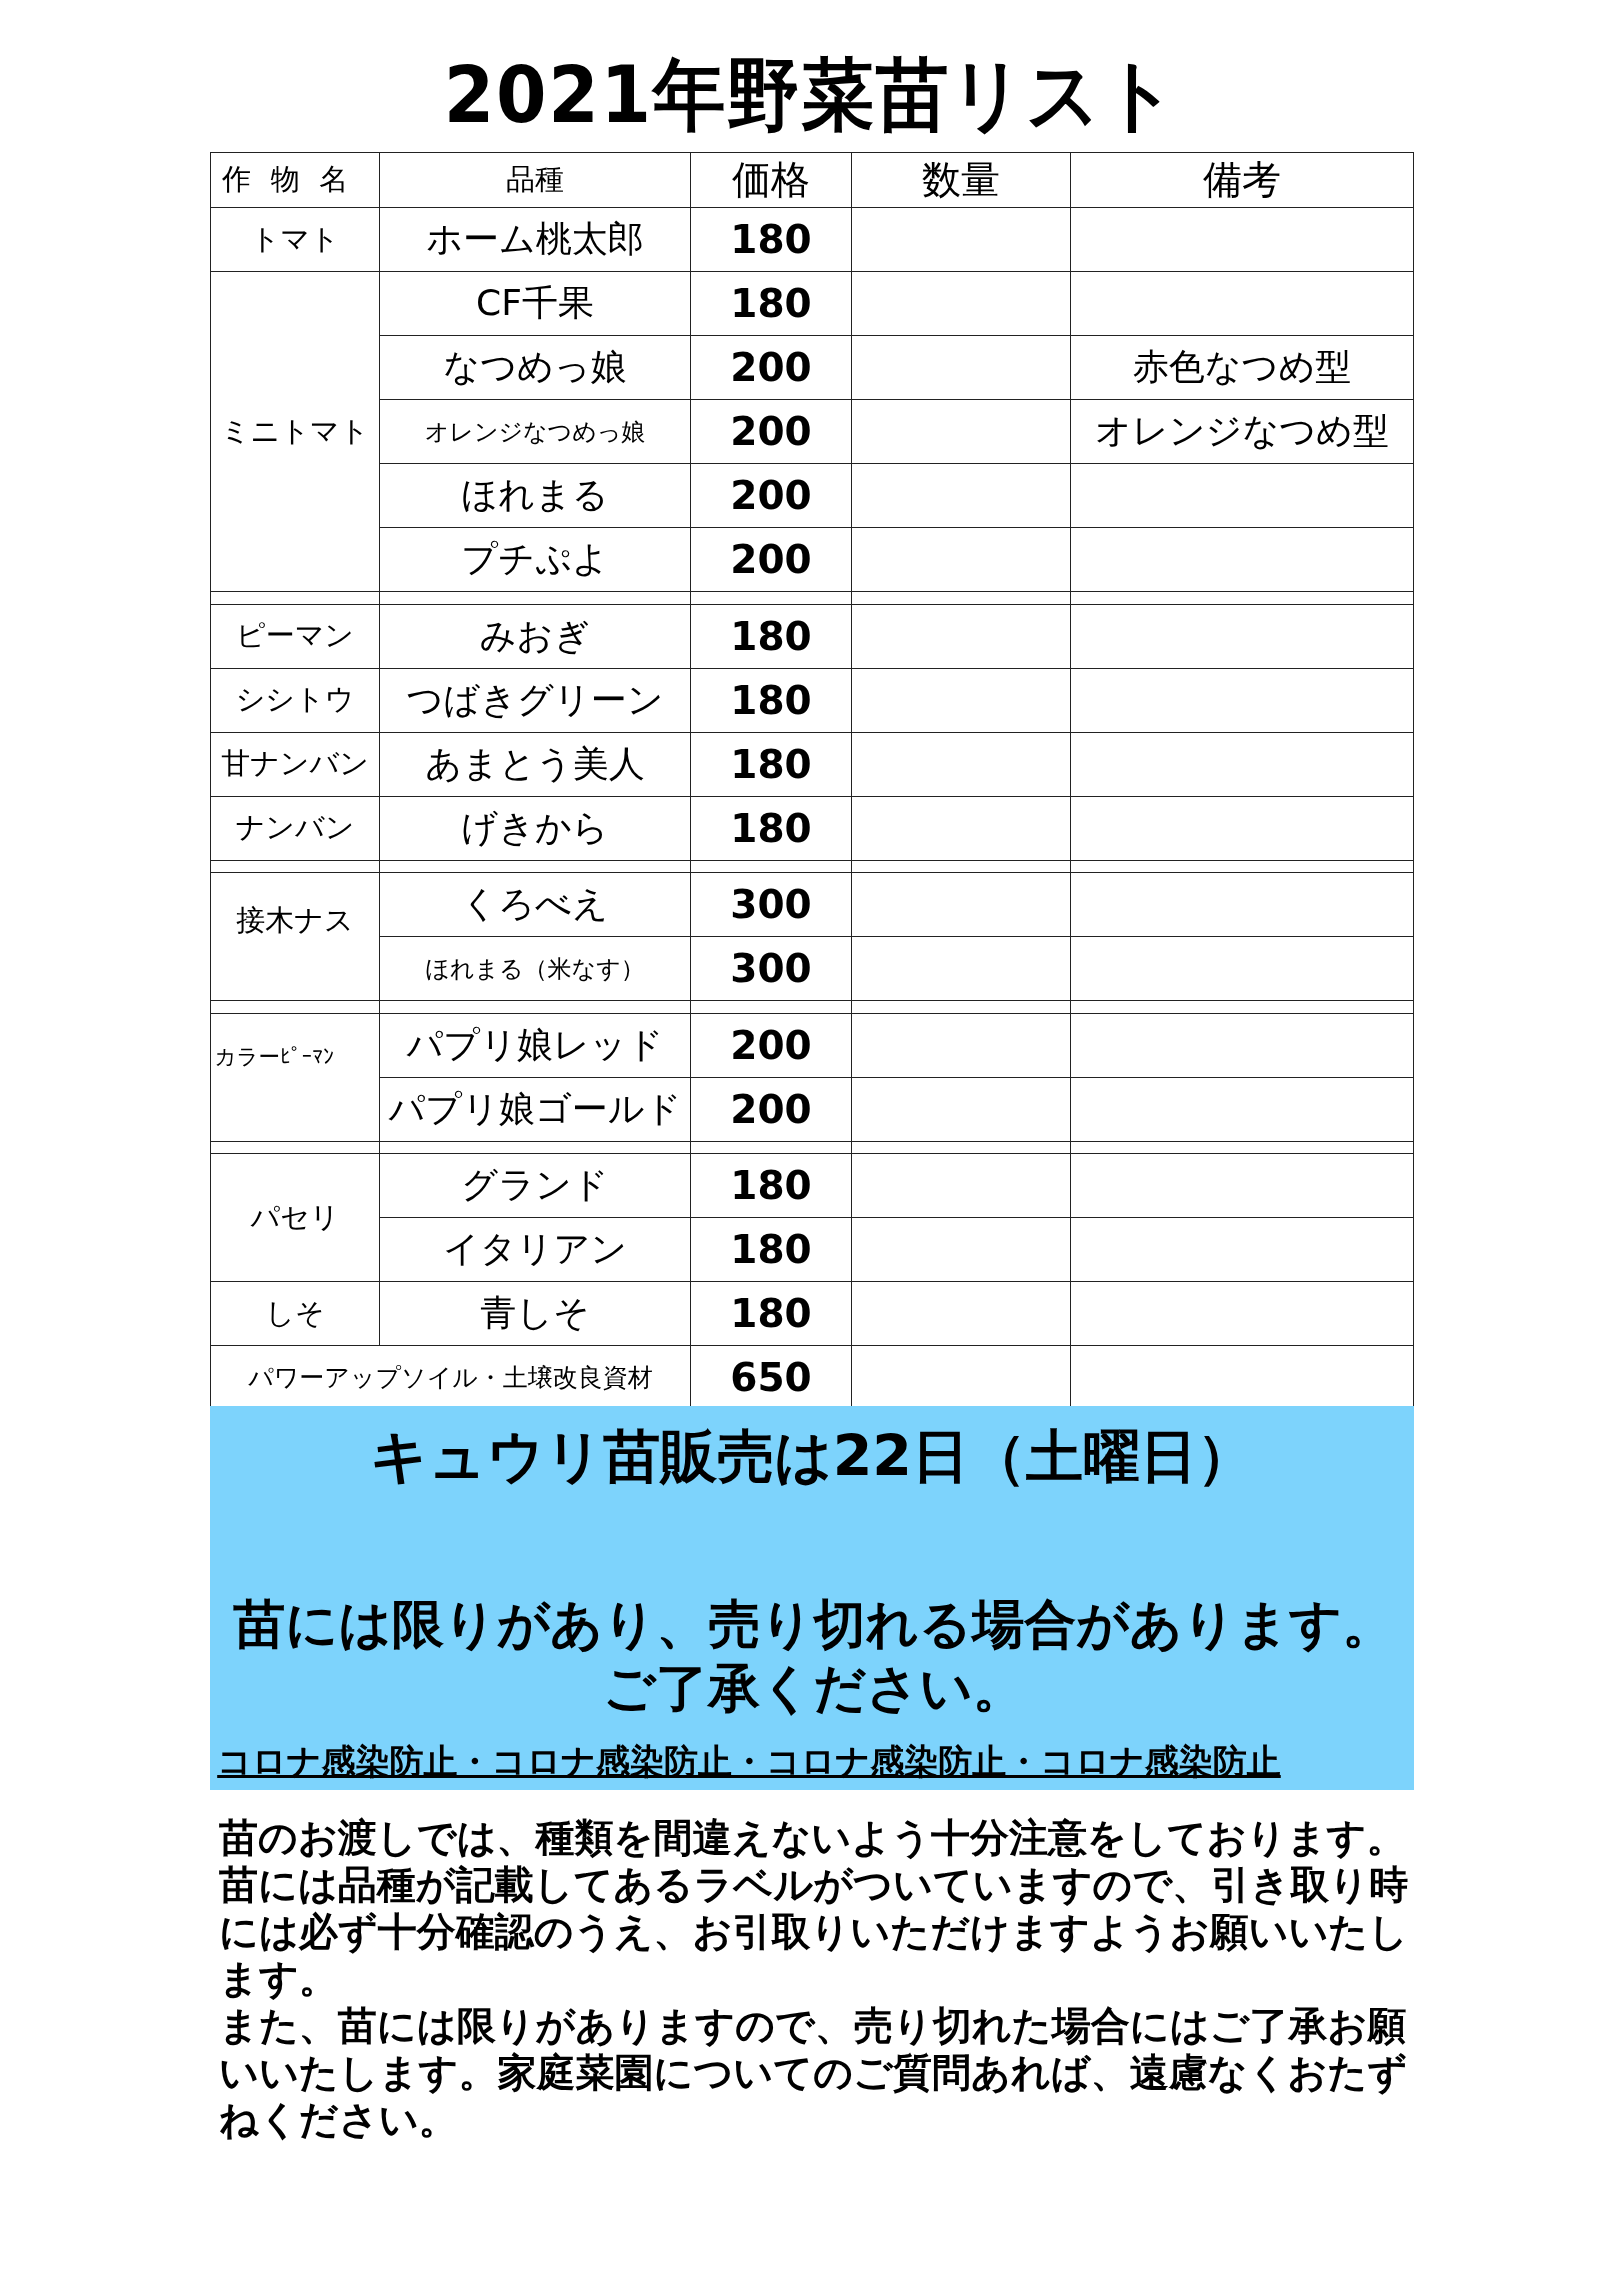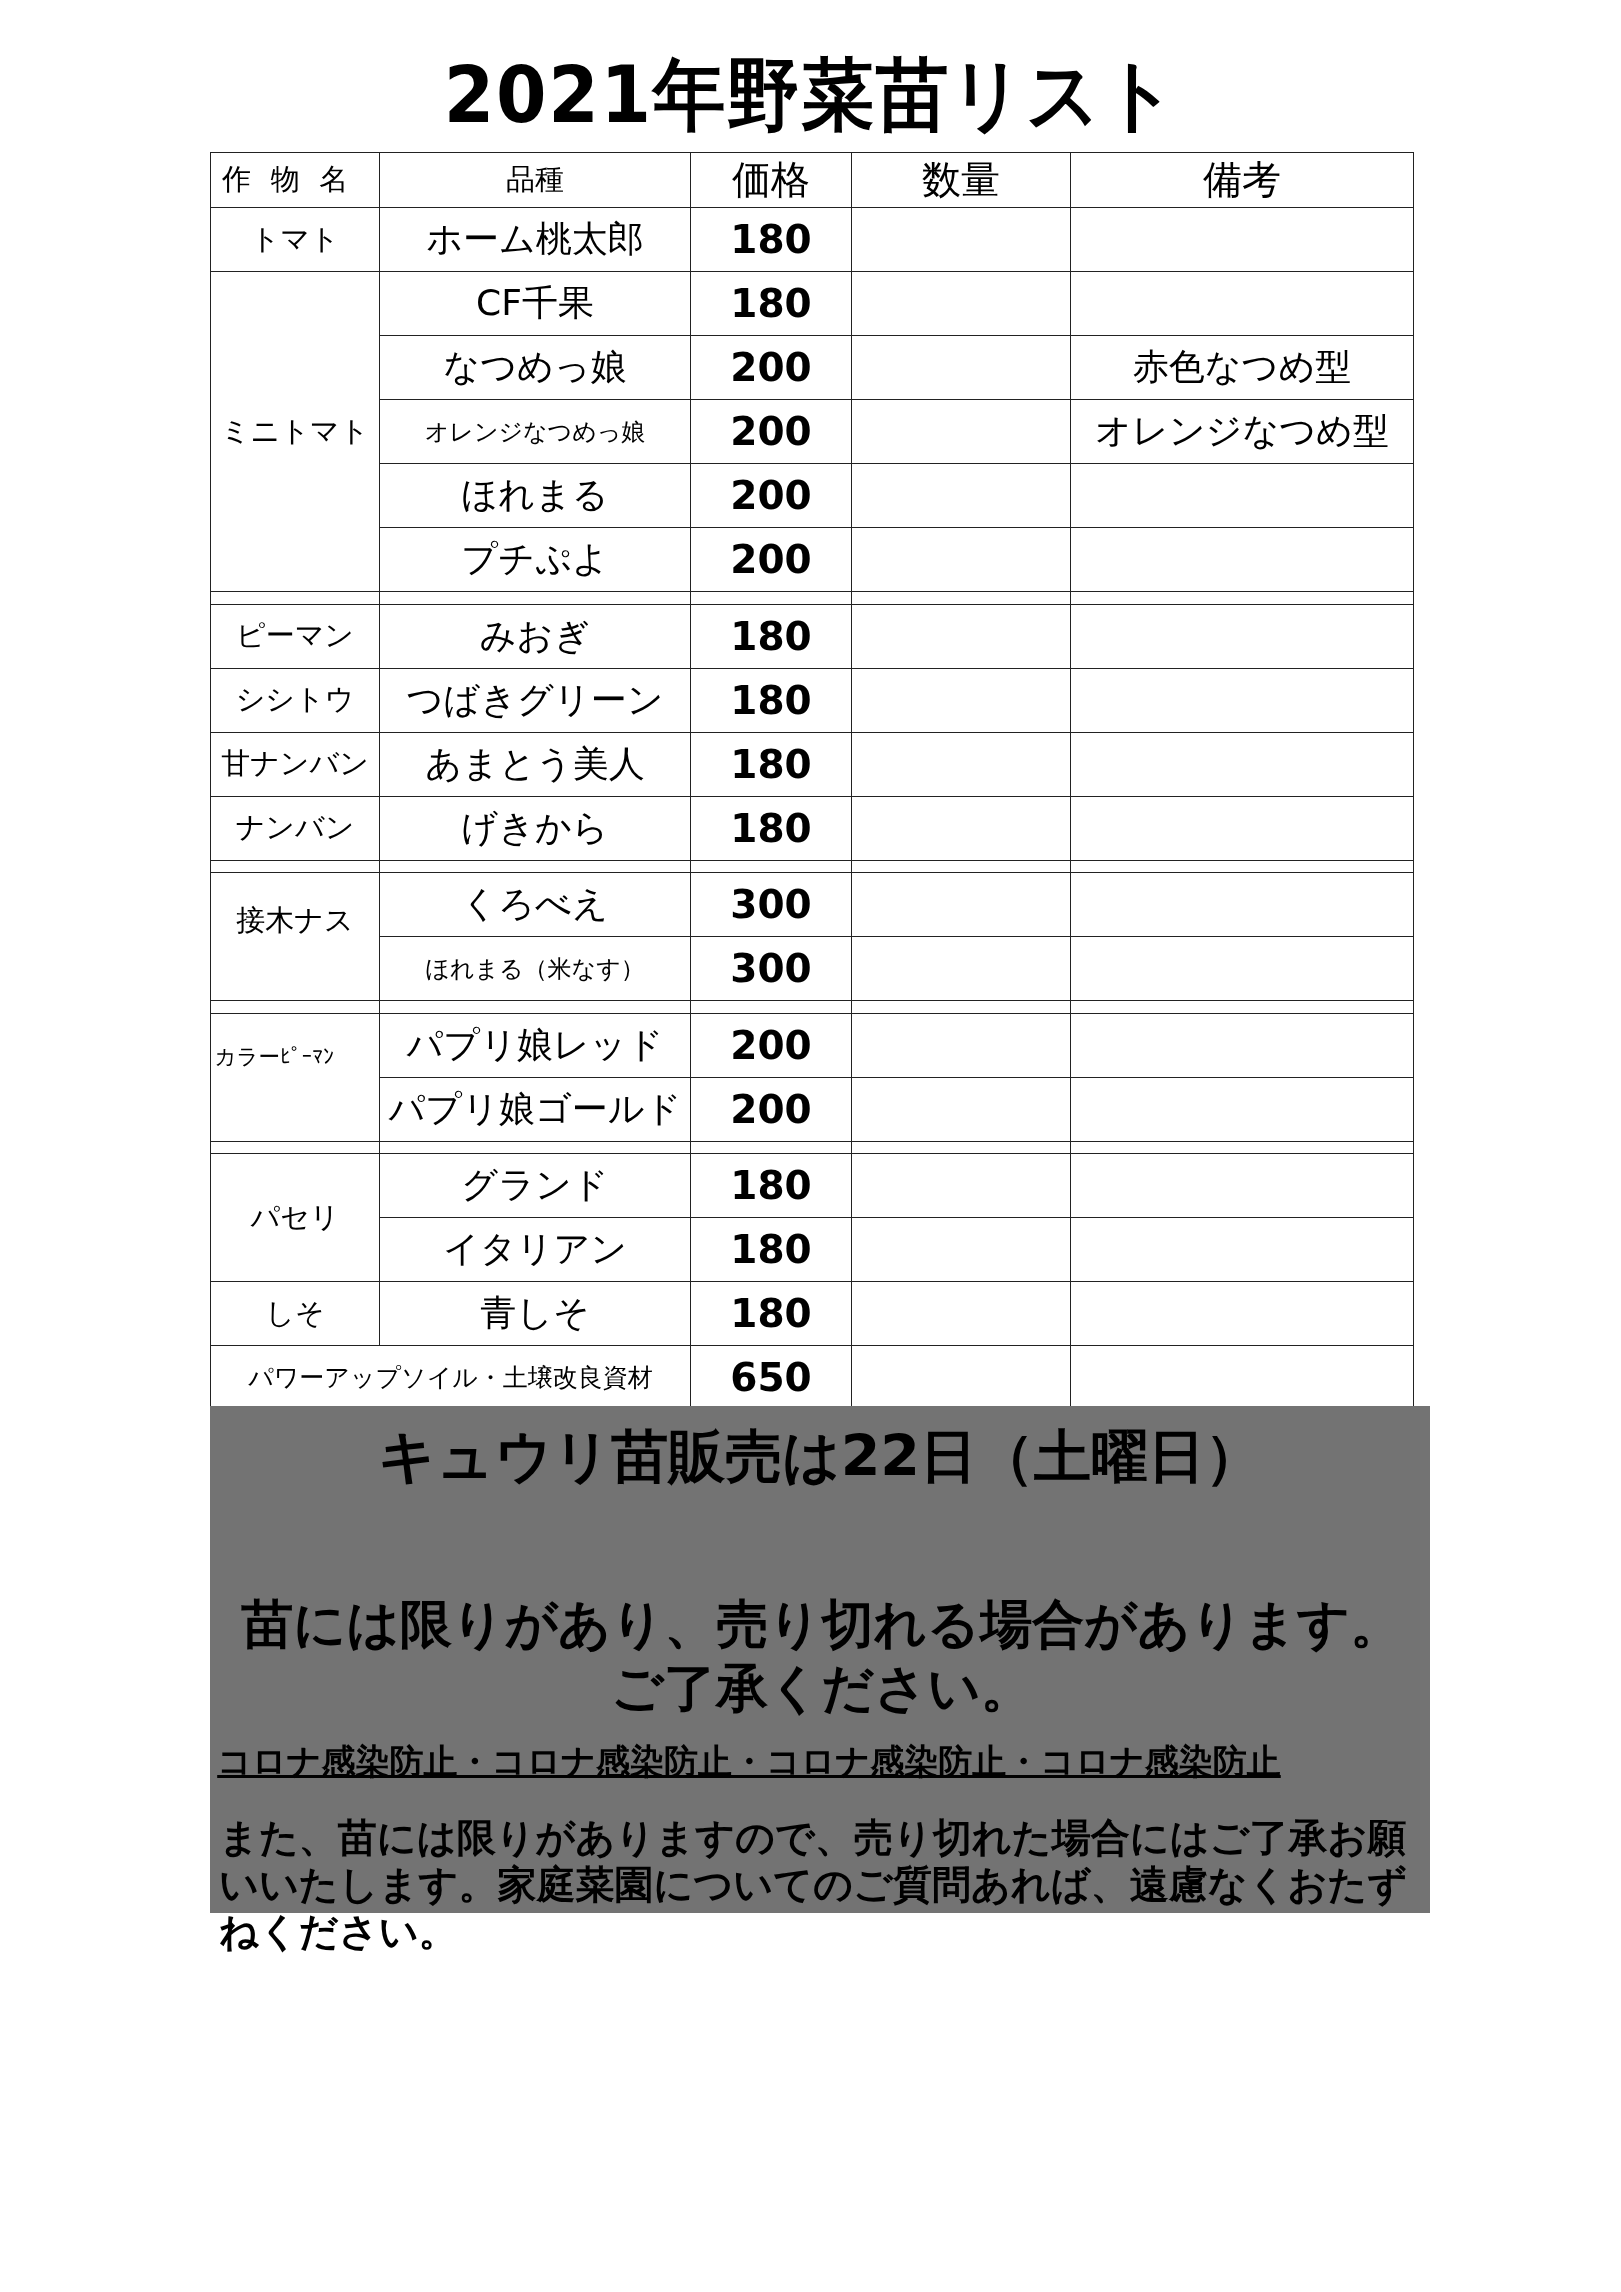--- a/index.html
+++ b/index.html
@@ -16,21 +16,21 @@
   tr.row{height:64px;}
   tr.spacer{height:12.5px;}
   td.crop{font-size:29px;}
   td.crop.top{vertical-align:top;padding-top:28px;}
   td.crop.small{font-size:21.5px;text-align:left;padding-left:3.6px;}
   td.var{font-size:36px;}
   td.var.sm{font-size:24px;}
   td.price{font-size:39px;font-weight:bold;}
   td.note{font-size:36px;}
   td.soil{font-size:25px;text-align:left;padding-left:7.2px;}
-  .notice{position:absolute;left:210px;top:1406px;width:1204px;height:507px;background:#737373;padding-left:16px;}
+  .notice{position:absolute;left:210px;top:1406px;width:1204px;height:384px;background:#7dd3fc;}
   .notice .l1{position:absolute;left:0;width:100%;top:12.5px;text-align:center;font-size:57px;font-weight:bold;}
   .notice .l2{position:absolute;left:0;width:100%;top:93px;text-align:center;font-size:57px;font-weight:bold;}
   .notice .l3{position:absolute;left:12.5px;right:9px;top:186px;font-size:52px;font-weight:bold;line-height:64px;text-align:center;}
   .notice .l4{position:absolute;left:7.2px;right:0;top:333px;font-size:34px;font-weight:bold;white-space:nowrap;text-decoration:underline;}
   .para{position:absolute;left:219px;top:1814px;width:1200px;font-size:39px;font-weight:bold;line-height:47px;}
   .para p{margin:0;}
 </style>
 </head>
 <body>
 
@@ -212,15 +212,16 @@
 </tbody>
   </table>
 
 <div class="notice">
   <div class="l1">キュウリ苗販売は22日（土曜日）</div>
   <div class="l3">苗には限りがあり、売り切れる場合があります。ご了承ください。</div>
   <div class="l4">コロナ感染防止・コロナ感染防止・コロナ感染防止・コロナ感染防止</div>
 </div>
 
 <div class="para">
+  <p>苗のお渡しでは、種類を間違えないよう十分注意をしております。苗には品種が記載してあるラベルがついていますので、引き取り時には必ず十分確認のうえ、お引取りいただけますようお願いいたします。</p>
   <p>また、苗には限りがありますので、売り切れた場合にはご了承お願いいたします。家庭菜園についてのご質問あれば、遠慮なくおたずねください。</p>
 </div>
 
 
 </body></html>

